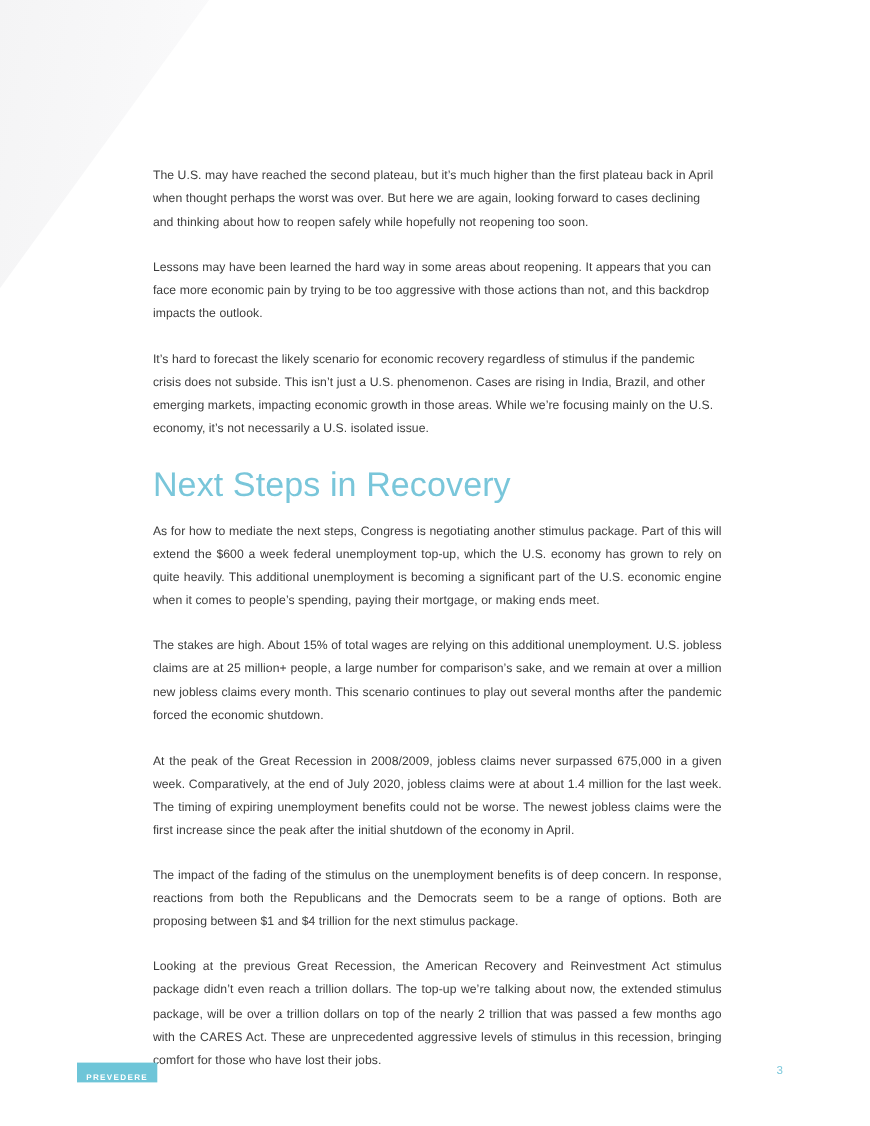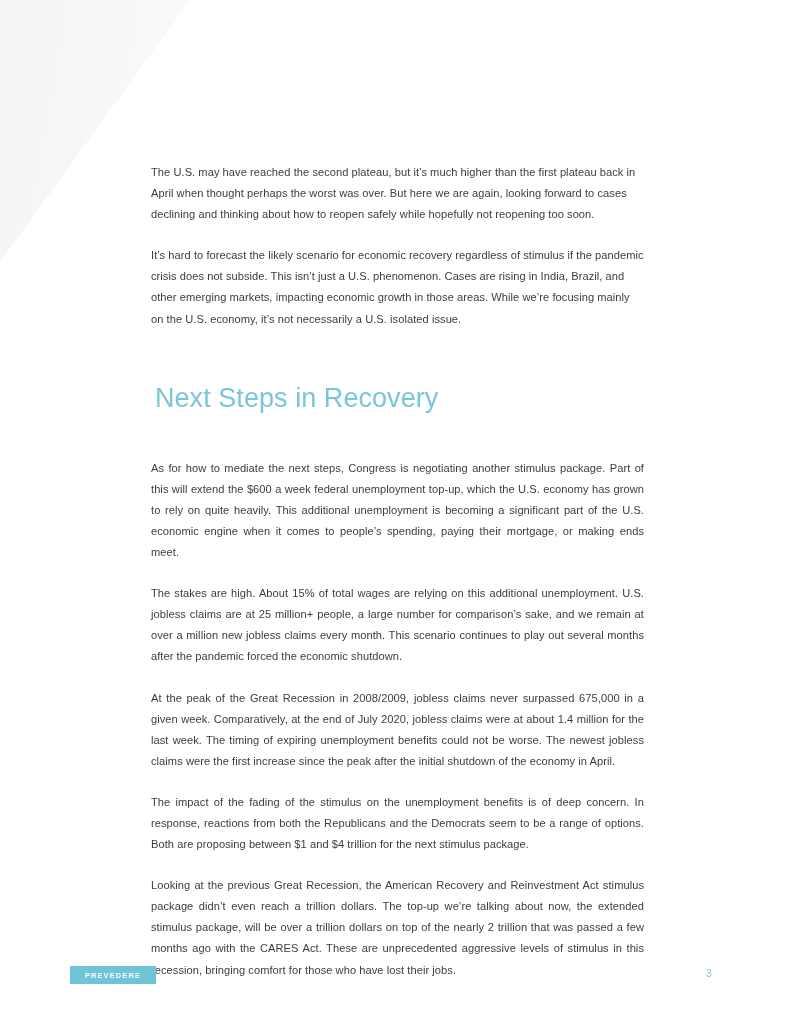--- a/index.html
+++ b/index.html
@@ -34,60 +34,60 @@
     left: 139px;
     top: 0;
     width: 517px;
   }
 
   .body-copy {
     font-size: 11.1px;
     line-height: 21.1px;
     color: #3c3c3c;
     letter-spacing: 0.005em;
-    margin: 12px;
+    margin: 0;
   }
 
   .p-ragged {
     text-align: left;
   }
   .p-justify {
     text-align: justify;
     text-justify: inter-word;
   }
 
   .gap-para { margin-top: 20px; }
 
   
   .section-heading {
-    font-size: 27px;
+    font-size: 31px;
     line-height: 28px;
     font-weight: 300;
     color: #79c6da;
     letter-spacing: 0.002em;
-    margin: 16px;
+    margin: 0;
   }
 
   
   .footer {
     position: absolute;
     left: 0;
     top: 960px;
     width: 791px;
     height: 40px;
   }
   .logo-badge {
     position: absolute;
     left: 70px;
     top: 6px;
-    width: 86px;
+    width: 73px;
     height: 18px;
     background: #6ec5d8;
     display: flex;
-    align-items: center;
+    align-items: flex-end;
     justify-content: center;
   }
   .logo-badge span {
     color: #ffffff;
     font-size: 7.4px;
     font-weight: 700;
     letter-spacing: 0.16em;
     font-family: "Liberation Sans", sans-serif;
   }
   .page-number {
@@ -104,20 +104,21 @@
 <body>
 
 <div class="corner-wedge"></div>
 
 <div class="page">
 
   <div style="height:150px"></div>
 
   <p class="body-copy p-ragged">The U.S. may have reached the second plateau, but it’s much higher than the first plateau back in April when thought perhaps the worst was over. But here we are again, looking forward to cases declining and thinking about how to reopen safely while hopefully not reopening too soon.</p>
 
+  <p class="body-copy p-ragged gap-para">Lessons may have been learned the hard way in some areas about reopening. It appears that you can face more economic pain by trying to be too aggressive with those actions than not, and this backdrop impacts the outlook.</p>
 
   <p class="body-copy p-ragged gap-para">It’s hard to forecast the likely scenario for economic recovery regardless of stimulus if the pandemic crisis does not subside. This isn’t just a U.S. phenomenon. Cases are rising in India, Brazil, and other emerging markets, impacting economic growth in those areas. While we’re focusing mainly on the U.S. economy, it’s not necessarily a U.S. isolated issue.</p>
 
   <div style="height:26px"></div>
 
   <h2 class="section-heading">Next Steps in Recovery</h2>
 
   <div style="height:18px"></div>
 
   <p class="body-copy p-justify">As for how to mediate the next steps, Congress is negotiating another stimulus package. Part of this will extend the $600 a week federal unemployment top-up, which the U.S. economy has grown to rely on quite heavily. This additional unemployment is becoming a significant part of the U.S. economic engine when it comes to people’s spending, paying their mortgage, or making ends meet.</p>

